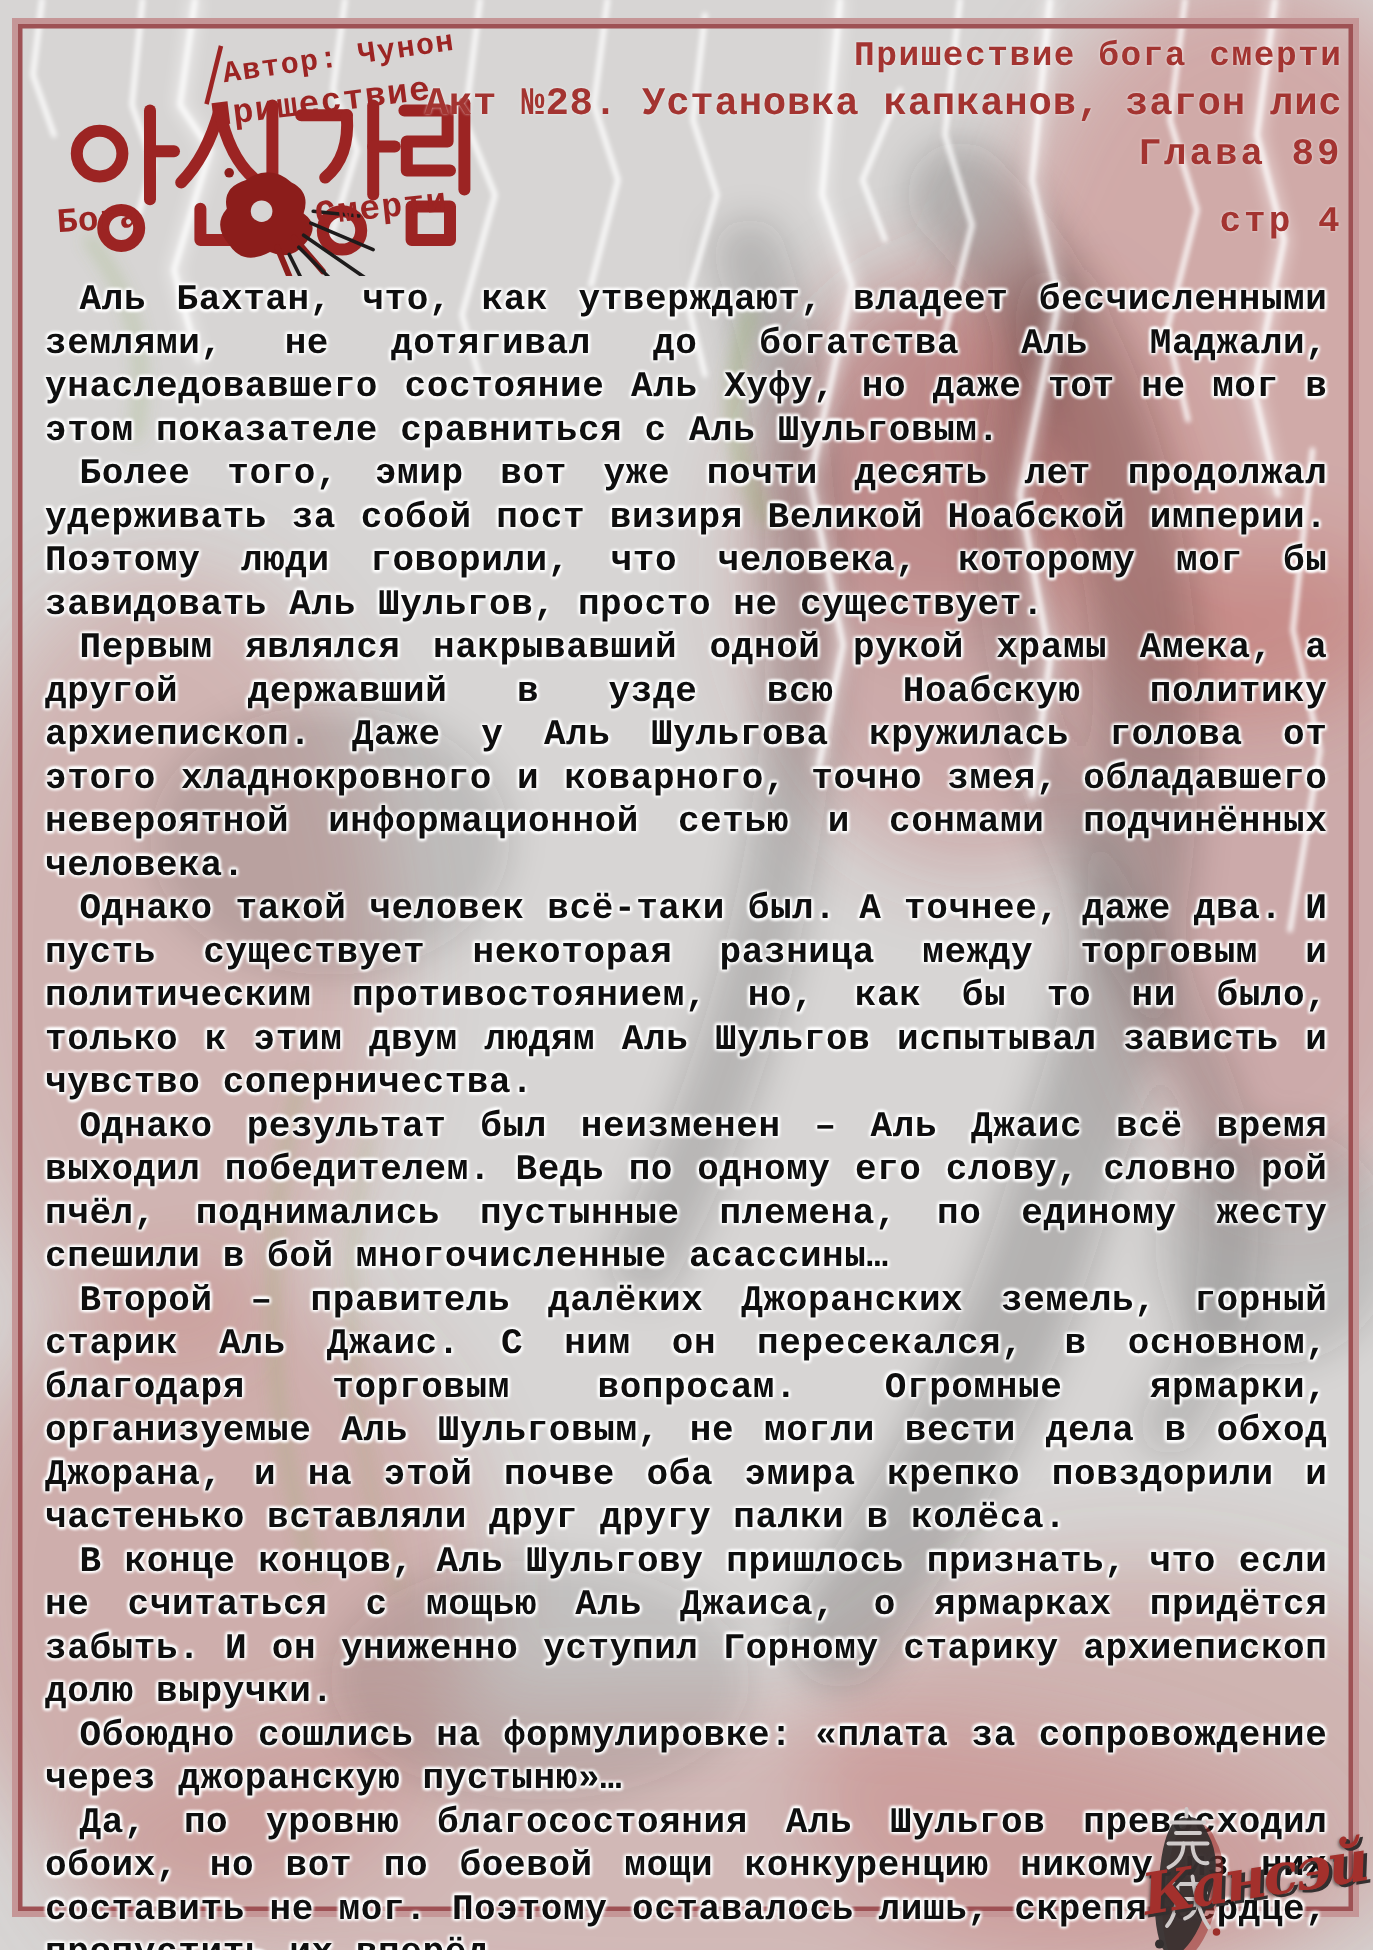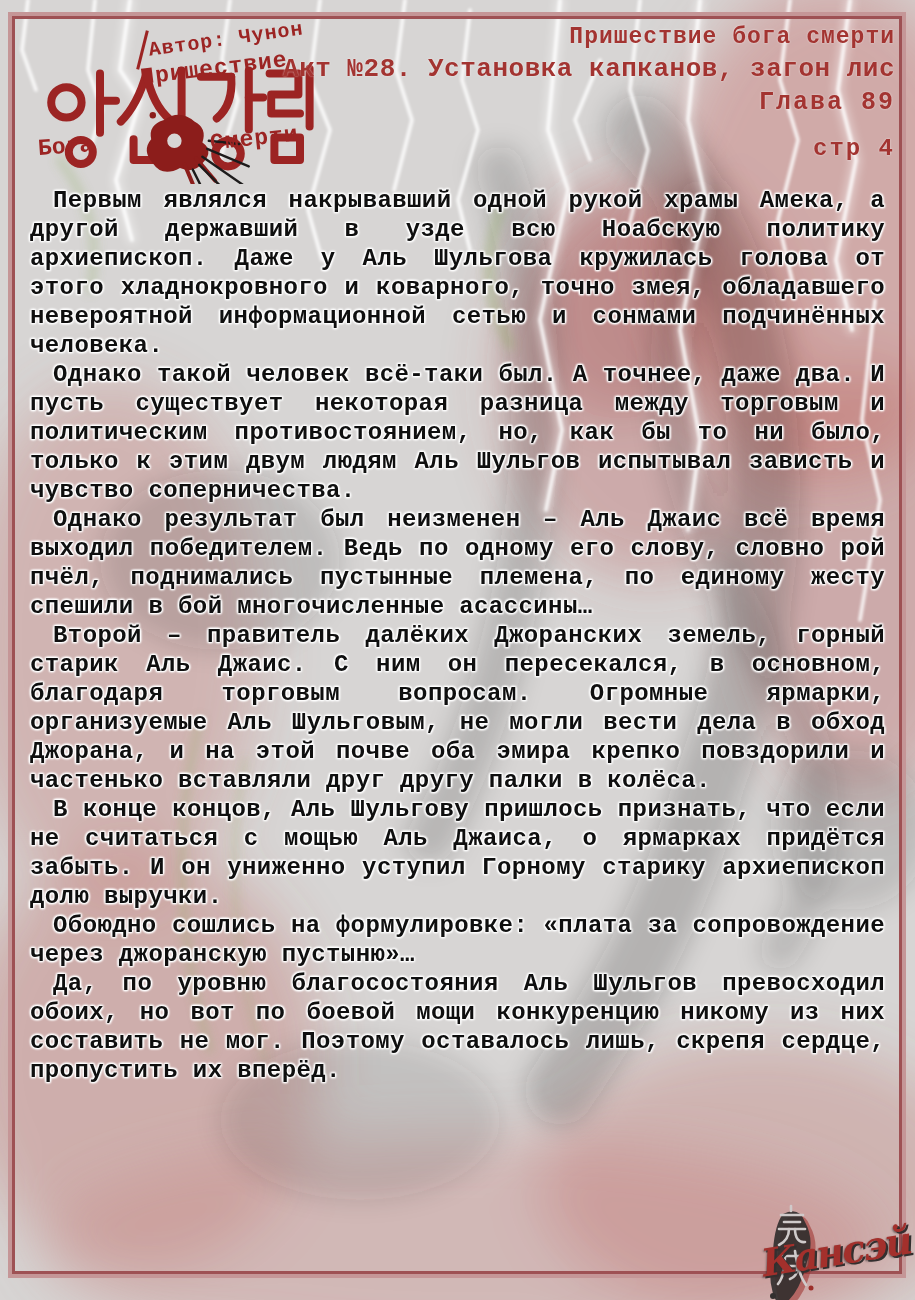--- a/index.html
+++ b/index.html
@@ -173,20 +173,22 @@
 
     <div class="titleblock">
       <div class="l1">Пришествие бога смерти</div>
       <div class="l2">Акт №28. Установка капканов, загон лис</div>
       <div class="l3">Глава 89</div>
       <div class="pagelabel">стр 4</div>
     </div>
   </header>
 
   <main>
+    <p>Аль Бахтан, что, как утверждают, владеет бесчисленными землями, не дотягивал до богатства Аль Маджали, унаследовавшего состояние Аль Хуфу, но даже тот не мог в этом показателе сравниться с Аль Шульговым.</p>
+    <p>Более того, эмир вот уже почти десять лет продолжал удерживать за собой пост визиря Великой Ноабской империи. Поэтому люди говорили, что человека, которому мог бы завидовать Аль Шульгов, просто не существует.</p>
     <p>Первым являлся накрывавший одной рукой храмы Амека, а другой державший в узде всю Ноабскую политику архиепископ. Даже у Аль Шульгова кружилась голова от этого хладнокровного и коварного, точно змея, обладавшего невероятной информационной сетью и сонмами подчинённых человека.</p>
     <p>Однако такой человек всё-таки был. А точнее, даже два. И пусть существует некоторая разница между торговым и политическим противостоянием, но, как бы то ни было, только к этим двум людям Аль Шульгов испытывал зависть и чувство соперничества.</p>
     <p>Однако результат был неизменен – Аль Джаис всё время выходил победителем. Ведь по одному его слову, словно рой пчёл, поднимались пустынные племена, по единому жесту спешили в бой многочисленные асассины…</p>
     <p>Второй – правитель далёких Джоранских земель, горный старик Аль Джаис. С ним он пересекался, в основном, благодаря торговым вопросам. Огромные ярмарки, организуемые Аль Шульговым, не могли вести дела в обход Джорана, и на этой почве оба эмира крепко повздорили и частенько вставляли друг другу палки в колёса.</p>
     <p>В конце концов, Аль Шульгову пришлось признать, что если не считаться с мощью Аль Джаиса, о ярмарках придётся забыть. И он униженно уступил Горному старику архиепископ долю выручки.</p>
     <p>Обоюдно сошлись на формулировке: «плата за сопровождение через джоранскую пустыню»…</p>
     <p>Да, по уровню благосостояния Аль Шульгов превосходил обоих, но вот по боевой мощи конкуренцию никому из них составить не мог. Поэтому оставалось лишь, скрепя сердце, пропустить их вперёд.</p>
   </main>
 
   <div class="watermark">

